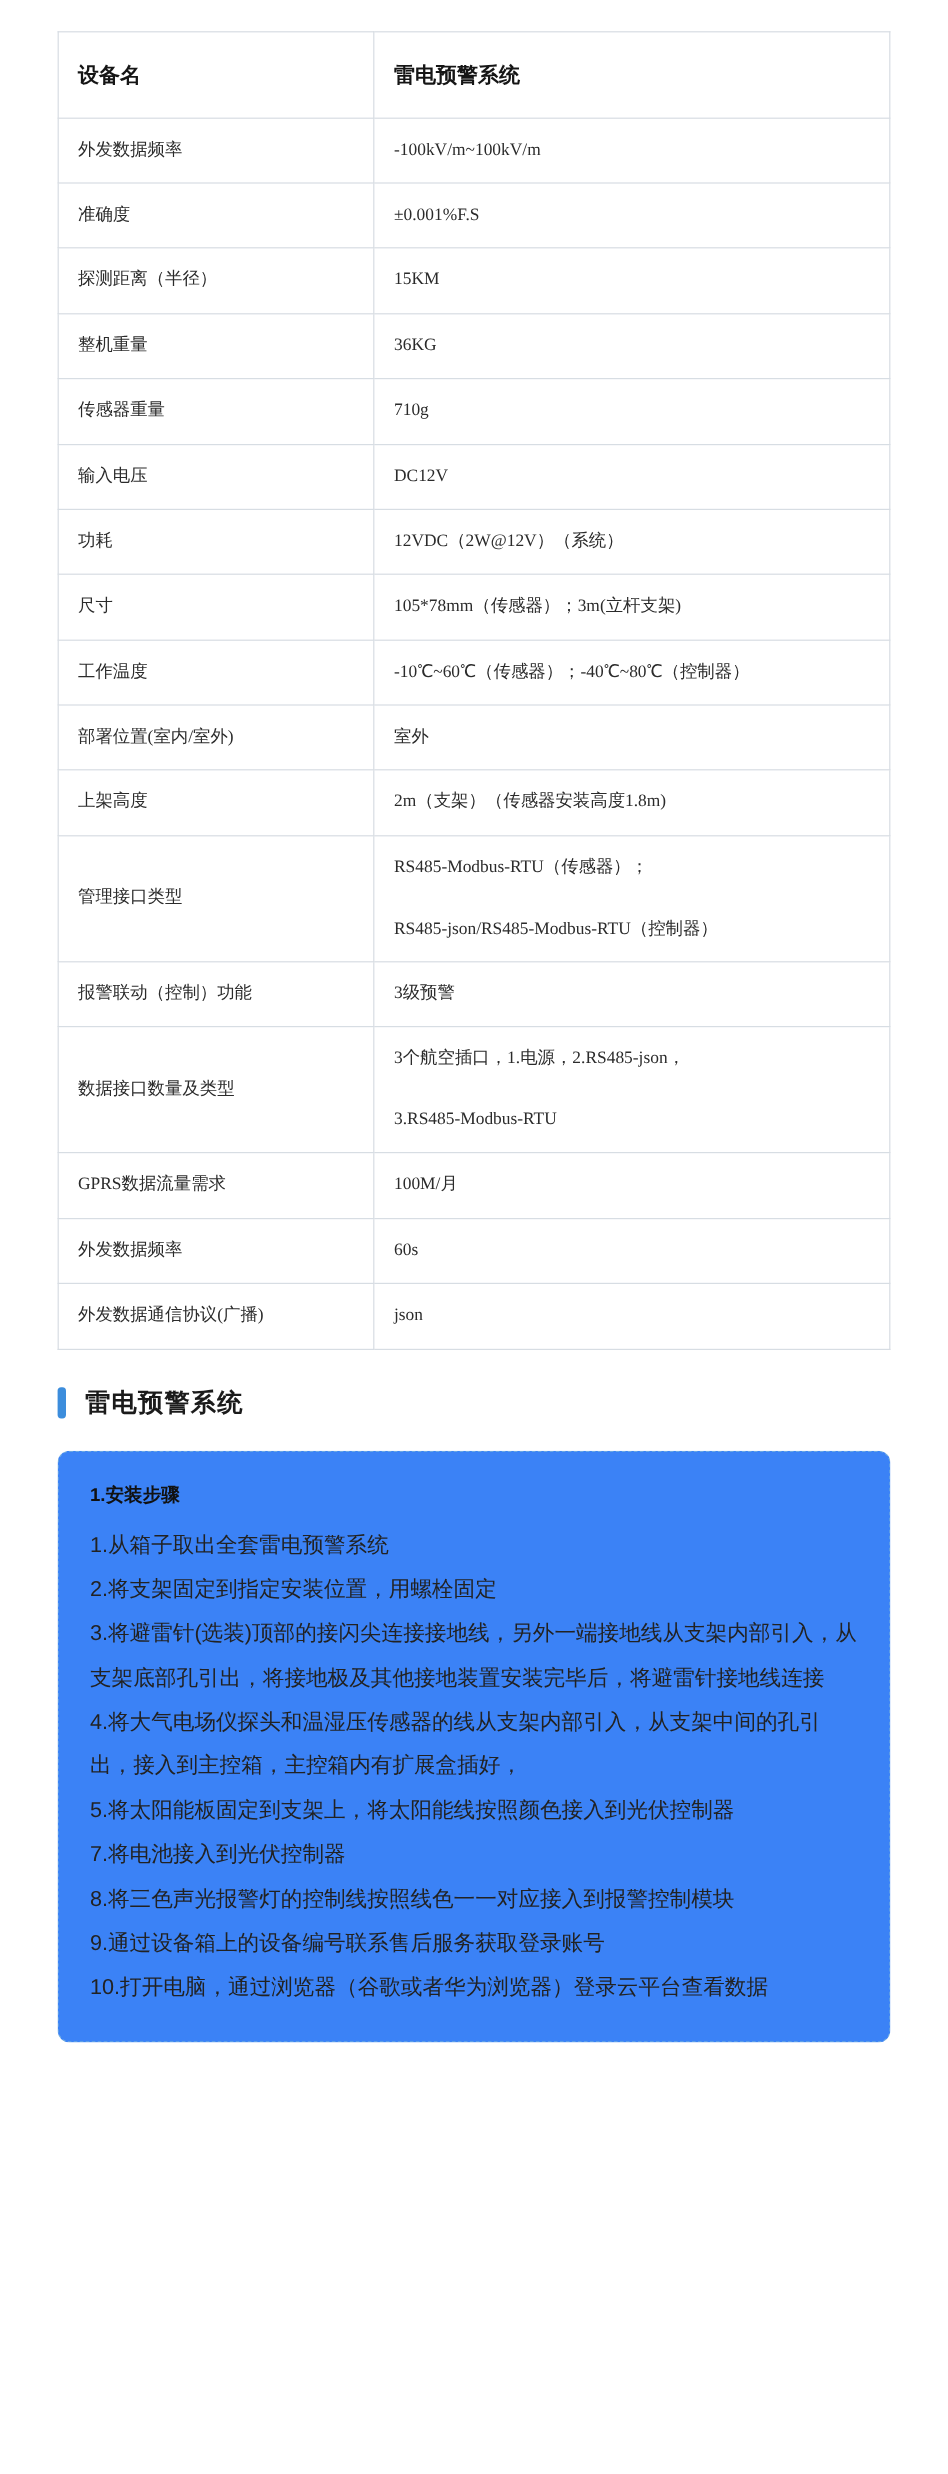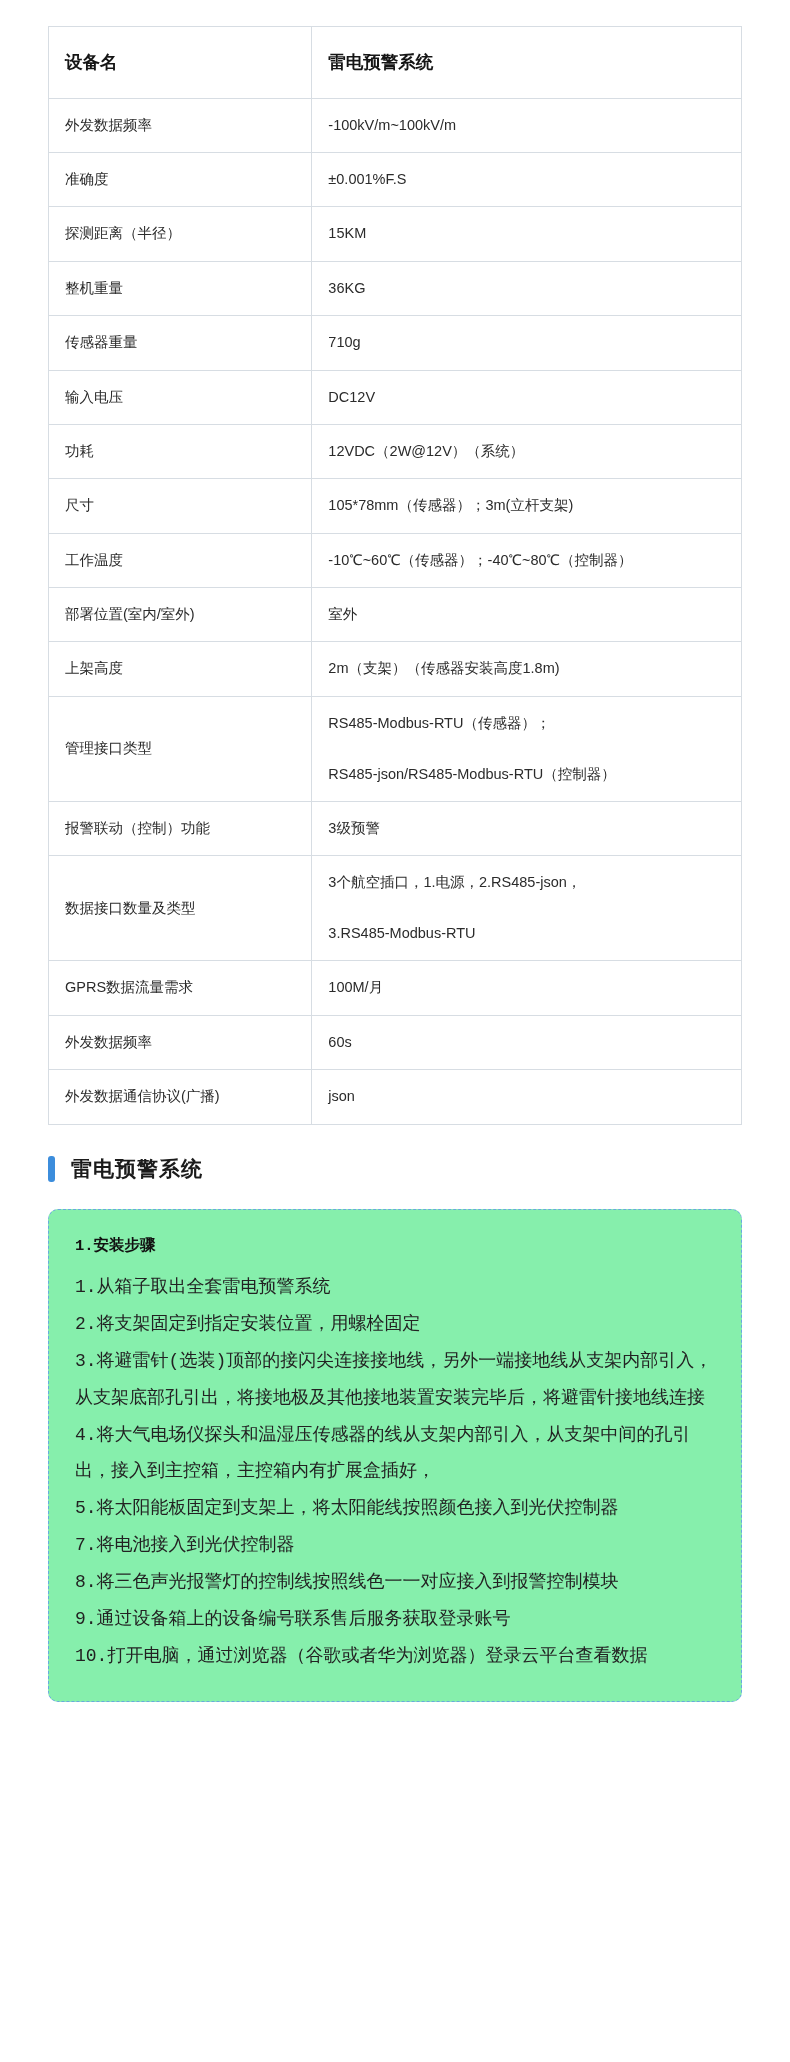--- a/index.html
+++ b/index.html
@@ -52,40 +52,40 @@
     border: 1px solid #d7dde3;
   }
   table.spec td {
     border: 1px solid #d7dde3;
     padding: 14px 16px;
     font-size: 14.5px;
     line-height: 1.75;
     color: #2b2b2b;
     vertical-align: middle;
     word-break: break-word;
+    font-family: Liberation Serif, serif;
   }
   table.spec col.c1 { width: 38%; }
   table.spec col.c2 { width: 62%; }
   table.spec tr.header-row td {
     font-size: 17.5px;
     font-weight: bold;
     color: #151515;
     padding-top: 20px;
     padding-bottom: 20px;
   }
 
   
   .install-box {
     margin: 26px 48px 0 48px;
     border: 1.5px dashed #6aa8e0;
     border-radius: 10px;
-    background: #86efac;
+    background: #3b82f6;
     padding: 22px 26px 26px 26px;
     box-sizing: border-box;
-    font-family: Liberation Mono, monospace;
   }
   .install-title {
     font-size: 15.5px;
     font-weight: bold;
     color: #111;
     margin-bottom: 8px;
     line-height: 1.9;
   }
   .install-list {
     margin: 0;

